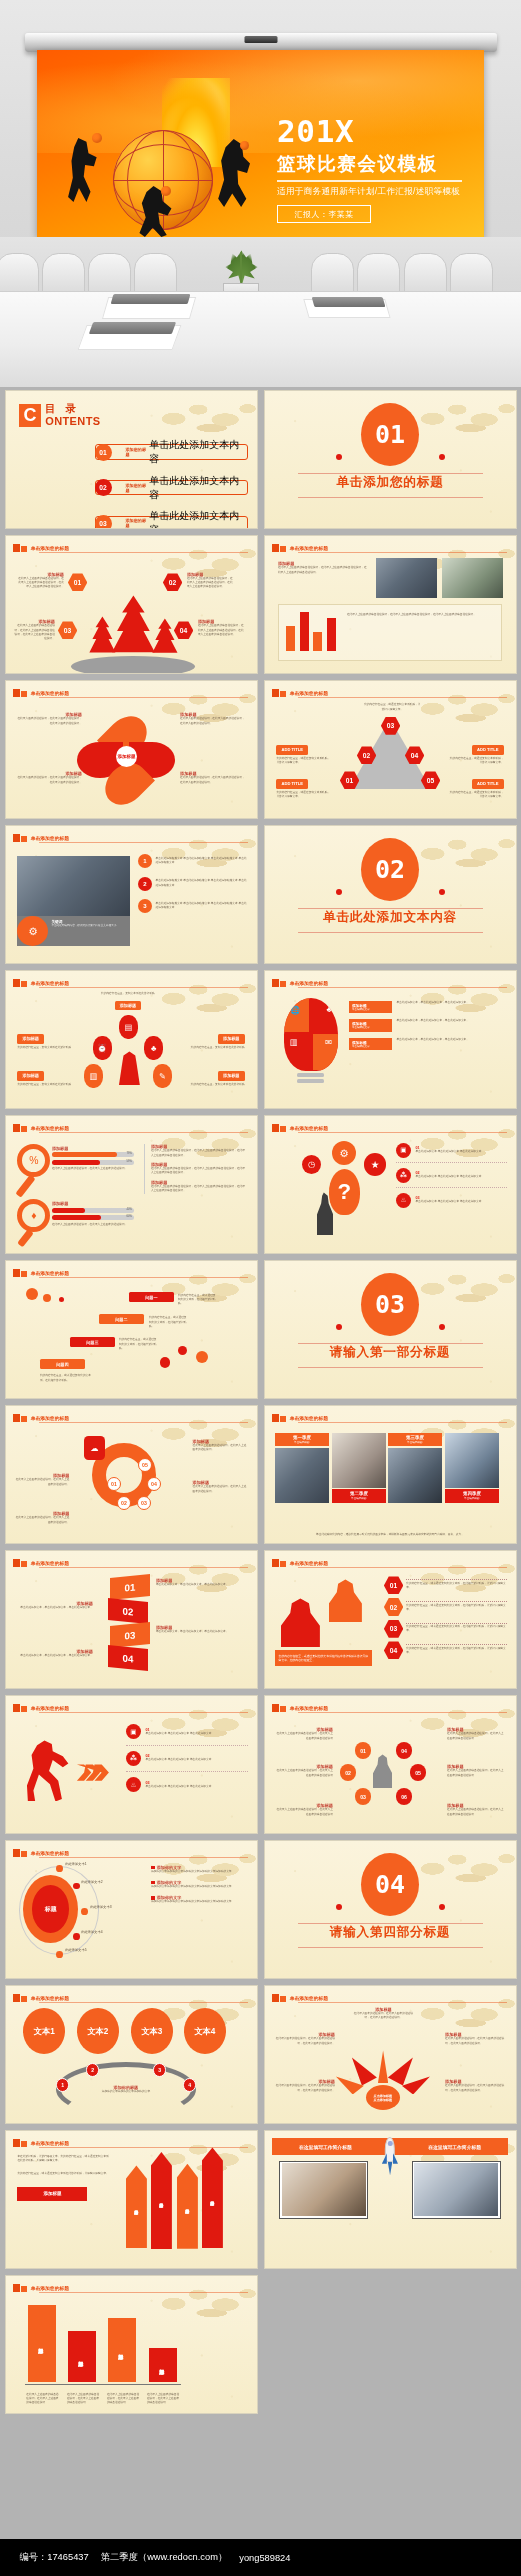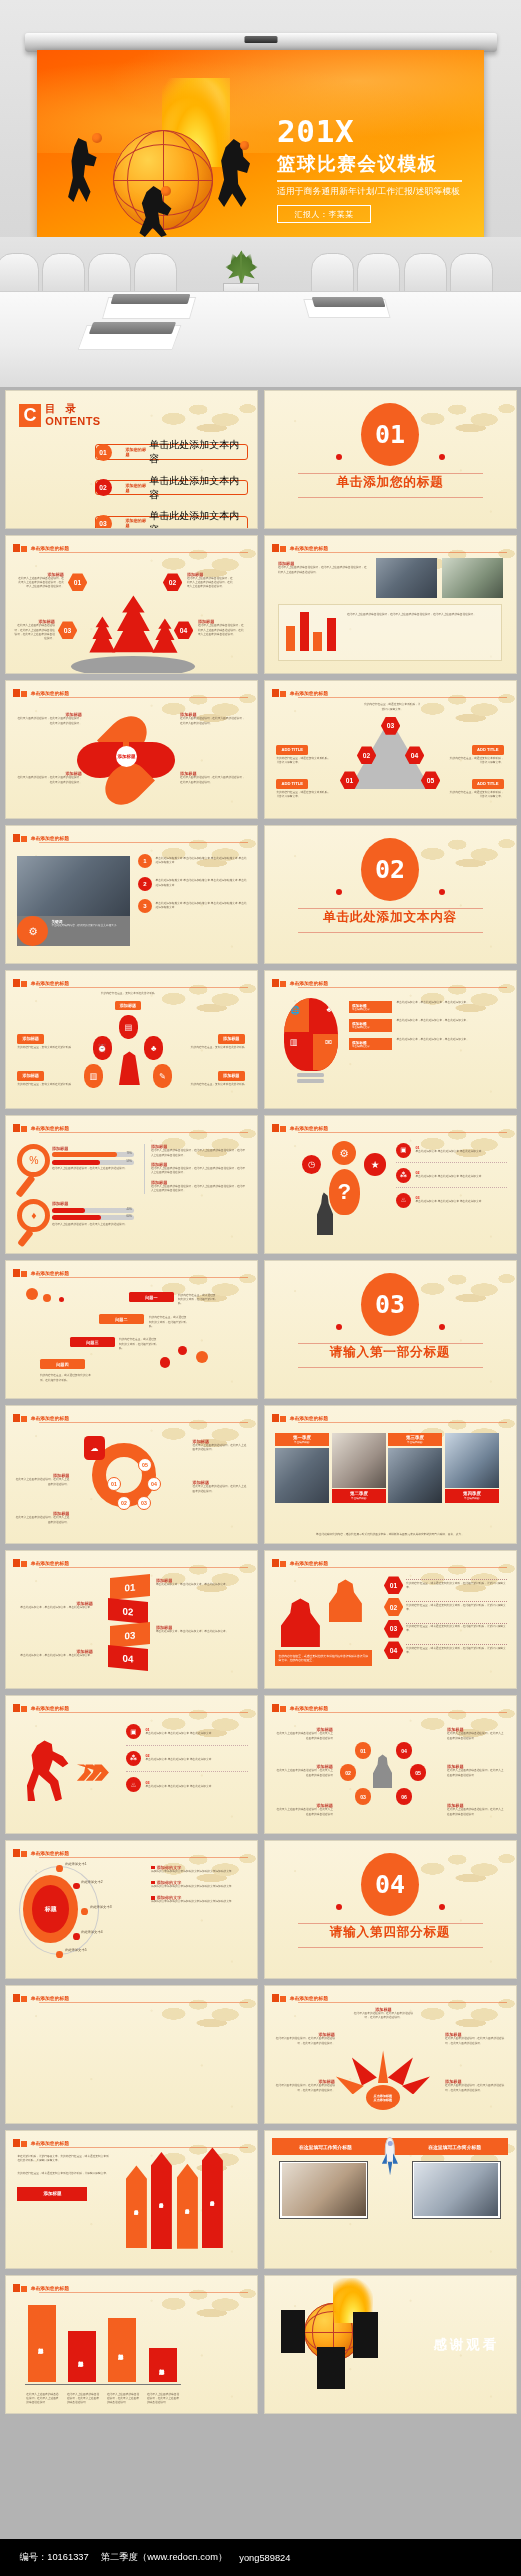--- a/index.html
+++ b/index.html
@@ -1003,20 +1003,35 @@
   </div>
 
   <div class="slide">
     <div class="cloud"></div>
     <div class="slide-head">
       <div class="head-sq1"></div>
       <div class="head-sq2"></div>
       <div class="head-txt">单击添加您的标题</div>
     </div>
     <div class="head-rule2"></div>
+    <div class="body">
+      <div class="circ o" style="position:absolute;left:10.4px;top:3px;width:42px;height:46px;font-size:8.2px;">文本1</div>
+      <div class="circ o" style="position:absolute;left:64px;top:3px;width:42px;height:46px;font-size:8.2px;">文本2</div>
+      <div class="circ o" style="position:absolute;left:118px;top:3px;width:42px;height:46px;font-size:8.2px;">文本3</div>
+      <div class="circ o" style="position:absolute;left:171px;top:3px;width:42px;height:46px;font-size:8.2px;">文本4</div>
+      <div style="position:absolute;left:43px;top:57px;width:140px;height:55px;border:5.2px solid #7d7d7d;border-radius:50%;border-bottom-color:transparent;"></div>
+      <div class="circ r" style="position:absolute;left:43px;top:73px;width:13.4px;height:13.4px;font-size:5.2px;border:1.5px solid #fff;">1</div>
+      <div class="circ r" style="position:absolute;left:73px;top:58px;width:13.4px;height:13.4px;font-size:5.2px;border:1.5px solid #fff;">2</div>
+      <div class="circ r" style="position:absolute;left:140px;top:58px;width:13.4px;height:13.4px;font-size:5.2px;border:1.5px solid #fff;">3</div>
+      <div class="circ r" style="position:absolute;left:170px;top:73px;width:13.4px;height:13.4px;font-size:5.2px;border:1.5px solid #fff;">4</div>
+      <div style="position:absolute;left:79px;top:80px;width:68px;text-align:center;">
+        <div class="mini-h">添加你的标题</div>
+        <div class="mini-p">添加你的文字添加你的文字添加你的文字</div>
+      </div>
+    </div>
   </div>
 
   <div class="slide">
     <div class="cloud"></div>
     <div class="slide-head">
       <div class="head-sq1"></div>
       <div class="head-sq2"></div>
       <div class="head-txt">单击添加您的标题</div>
     </div>
     <div class="head-rule2"></div>
@@ -1111,35 +1126,21 @@
       <div style="position:absolute;left:95px;bottom:25px;width:28px;height:64px;background:#f4601f;writing-mode:vertical-rl;color:#fff;font-size:5.2px;font-weight:bold;display:flex;align-items:center;justify-content:center;">添加标题</div>
       <div style="position:absolute;left:136px;bottom:25px;width:28px;height:34px;background:#e0190f;writing-mode:vertical-rl;color:#fff;font-size:5.2px;font-weight:bold;display:flex;align-items:center;justify-content:center;">添加标题</div>
       <div style="position:absolute;left:12px;bottom:22.3px;width:156px;height:0.7px;background:#777;"></div>
       <div class="mini-p" style="position:absolute;left:13.4px;bottom:1.5px;width:33px;">在此录入上述图表的综合描述说明，在此录入上述图表的综合描述说明</div>
       <div class="mini-p" style="position:absolute;left:54px;bottom:1.5px;width:33px;">在此录入上述图表的综合描述说明，在此录入上述图表的综合描述说明</div>
       <div class="mini-p" style="position:absolute;left:94px;bottom:1.5px;width:33px;">在此录入上述图表的综合描述说明，在此录入上述图表的综合描述说明</div>
       <div class="mini-p" style="position:absolute;left:134px;bottom:1.5px;width:33px;">在此录入上述图表的综合描述说明，在此录入上述图表的综合描述说明</div>
     </div>
   </div>
 
-  <div class="slide ty">
-    <div style="position:absolute;left:39px;top:27px;width:58px;height:58px;border-radius:50%;background:radial-gradient(circle at 35% 30%,#ffd24a 0%,#ffa417 45%,#f07c00 100%);box-shadow:inset -6px -6px 13.4px rgba(170,50,0,.4);">
-      <div style="position:absolute;inset:0;border:1.5px solid #c0392b;border-radius:50%;"></div>
-      <div style="position:absolute;left:50%;top:0;height:100%;border-left:1.5px solid #c0392b;"></div>
-      <div style="position:absolute;left:0;top:50%;width:100%;border-top:1.5px solid #c0392b;"></div>
-      <div style="position:absolute;left:14%;top:0;width:72%;height:100%;border:1.5px solid #c0392b;border-radius:50%;"></div>
-      <div style="position:absolute;left:0;top:14%;width:100%;height:72%;border:1.5px solid #c0392b;border-radius:50%;"></div>
-    </div>
-    <div style="position:absolute;left:68px;top:1.5px;width:40px;height:45px;background:radial-gradient(ellipse at 50% 95%,#fff3a0 0%,#ffdf3a 22%,#ffb300 48%,rgba(255,140,0,0) 72%),radial-gradient(ellipse at 40% 55%,#ffe766 0%,#ffad00 45%,rgba(255,140,0,0) 75%);filter:blur(0.4px);"></div>
-    <div class="player" style="left:16.4px;top:34px;width:24px;height:43px;"></div>
-    <div class="player" style="left:88px;top:36px;width:25px;height:46px;"></div>
-    <div class="player" style="left:52px;top:71px;width:28px;height:42px;"></div>
-    <div class="ty-text">感谢观看</div>
-  </div>
 
 </div>
 
 <div id="footer">
-  <span>编号：10161337</span>
+  <span>编号：17465437</span>
   <span>第二季度（www.redocn.com）</span>
   <span>yong589824</span>
 </div>
 
 
 </body></html>

